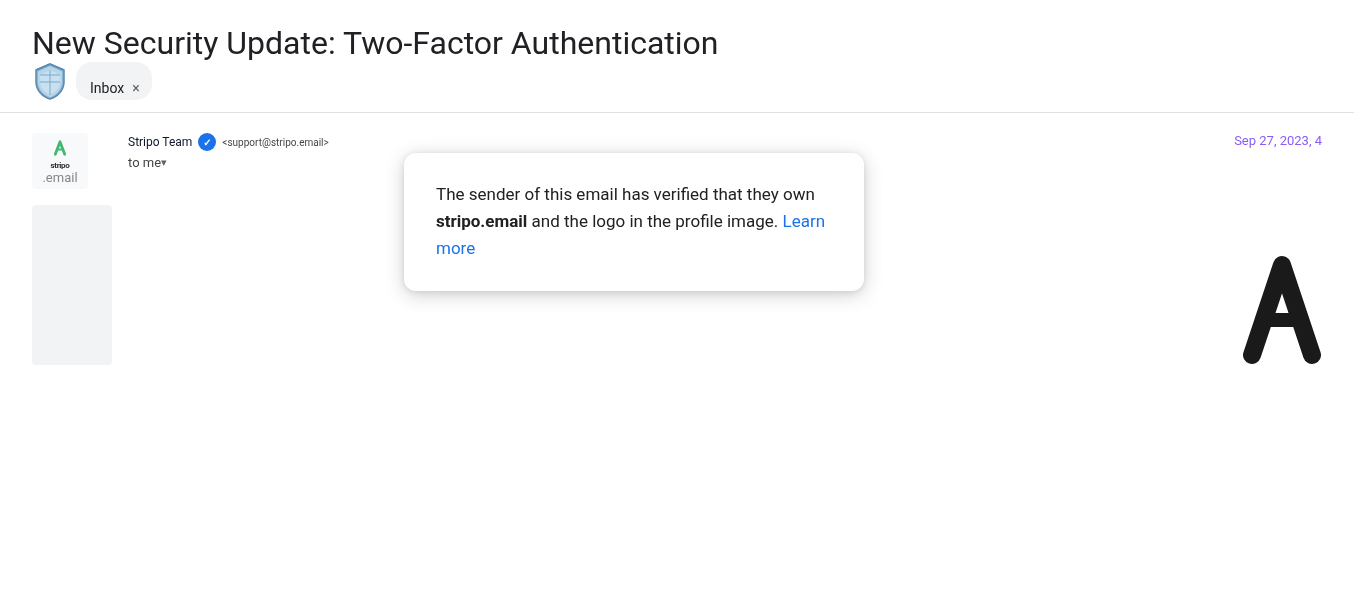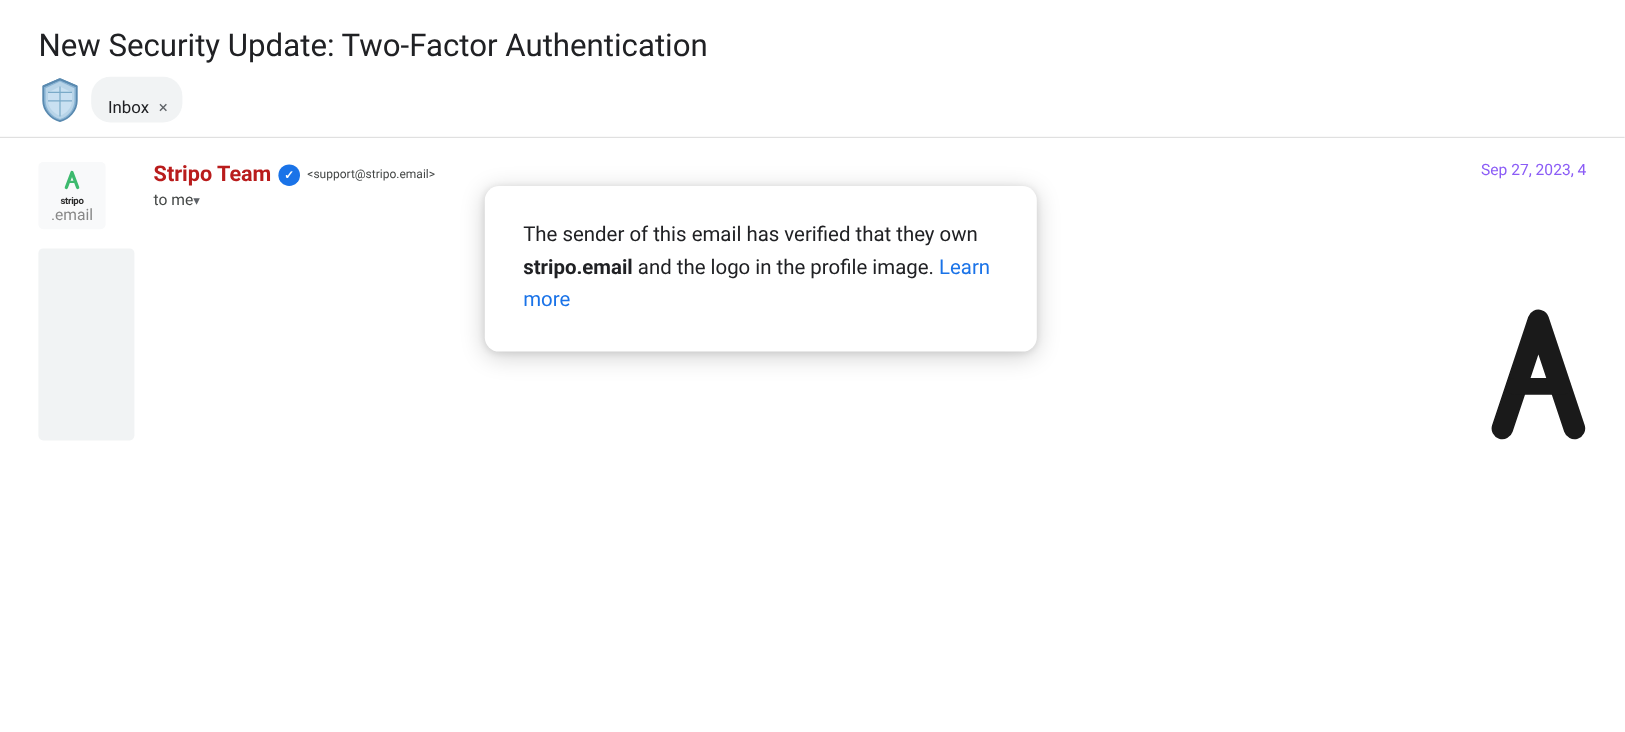--- a/index.html
+++ b/index.html
@@ -12,24 +12,23 @@
       overflow: hidden;
       position: relative;
     }
 
     .email-header {
       padding: 24px 32px 12px 32px;
       border-bottom: 1px solid #e0e0e0;
     }
 
     .email-subject {
-      font-size: 26px;
+      font-size: 32px;
       font-weight: 400;
       color: #202124;
-      margin-bottom: 10px;
       white-space: nowrap;
       overflow: hidden;
     }
 
     .email-tags {
       display: flex;
       align-items: center;
       gap: 8px;
     }
 
@@ -85,23 +84,23 @@
     }
 
     .sender-name-row {
       display: flex;
       align-items: center;
       gap: 6px;
       margin-bottom: 4px;
     }
 
     .sender-name {
-      font-size: 18px;
-      font-weight: 700;
-      color: #b91c1c;
+      font-size: 12px;
+      font-weight: 400;
+      color: #0f172a;
     }
 
     .verified-badge {
       width: 18px;
       height: 18px;
       background: #1a73e8;
       border-radius: 50%;
       display: flex;
       align-items: center;
       justify-content: center;

